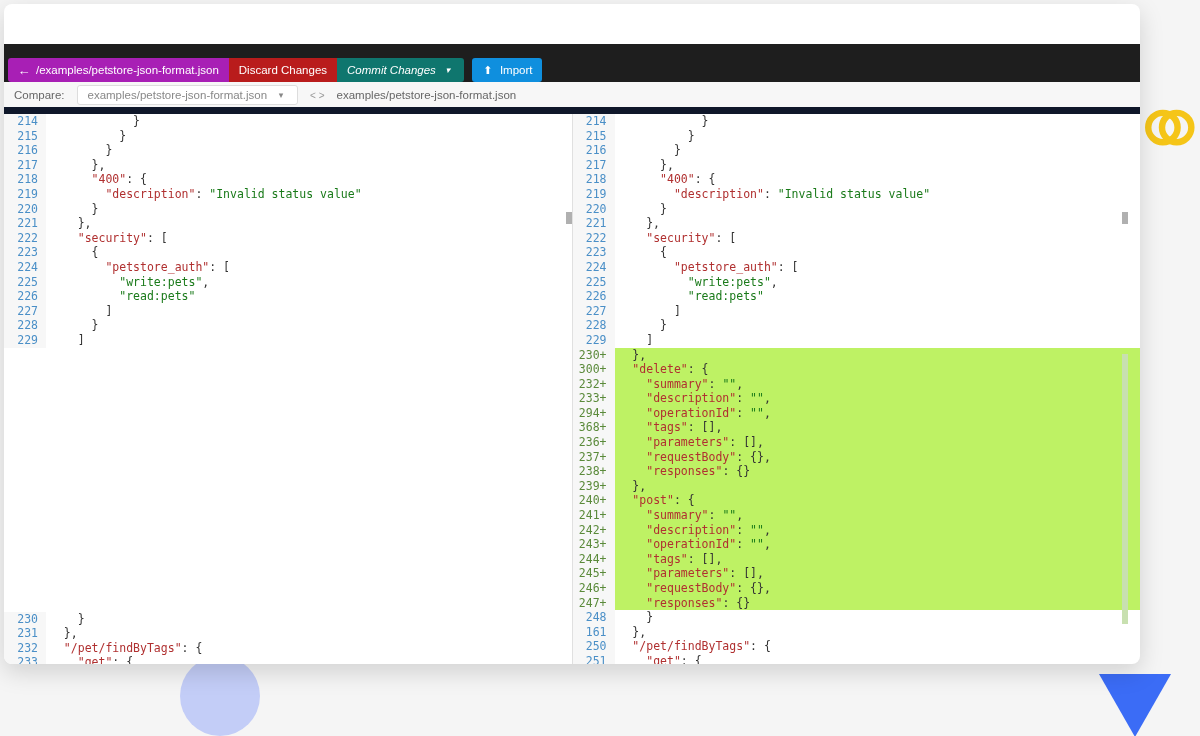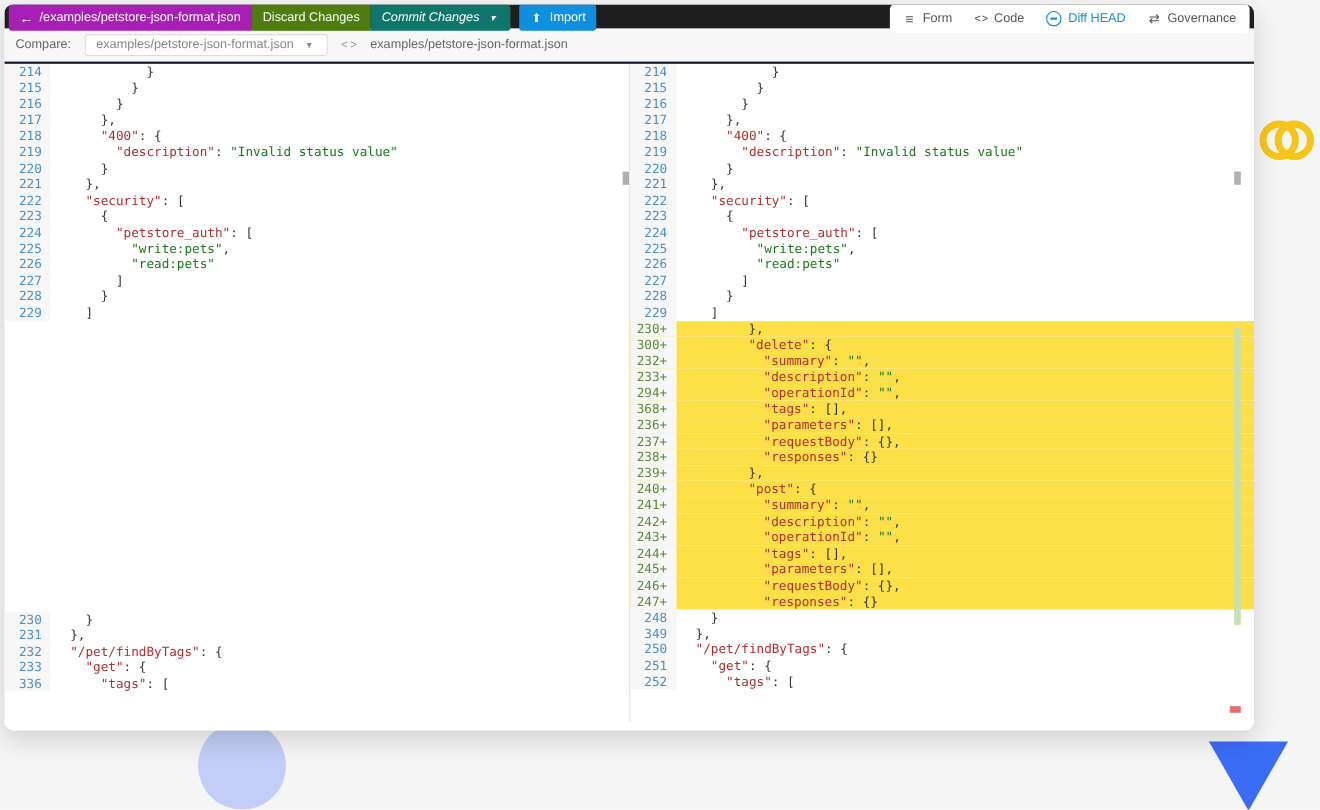--- a/index.html
+++ b/index.html
@@ -4,45 +4,45 @@
 <style>
 * { margin: 0; padding: 0; box-sizing: border-box; }
 body { font-family: -apple-system, BlinkMacSystemFont, "Segoe UI", sans-serif; background: #f5f5f5; width: 1200px; height: 736px; position: relative; overflow: hidden; }
 
 .bg-decoration-1 { position: absolute; right: 5px; top: 100px; width: 55px; height: 55px; z-index: 0; }
 .bg-decoration-2 { position: absolute; left: 180px; bottom: 0; width: 80px; height: 80px; background: #c3cdf7; border-radius: 50%; z-index: 0; }
 .bg-decoration-3 { position: absolute; right: 20px; bottom: -10px; width: 90px; height: 90px; z-index: 0; }
 
 .app-window { position: relative; margin: 4px; width: 1136px; height: 660px; background: #fff; border-radius: 8px; box-shadow: 0 8px 24px rgba(0,0,0,0.15); overflow: hidden; z-index: 1; }
 
-.toolbar { display: flex; align-items: flex-start; height: 22px; background: #1e1e1e; padding: 0 4px; gap: 0; }
+.toolbar { display: flex; align-items: flex-end; height: 38px; background: #1e1e1e; padding: 0 4px; gap: 0; margin-top: 40px; }
 .toolbar-left { display: flex; align-items: center; gap: 0; }
 .toolbar-right { display: flex; align-items: center; gap: 0; margin-left: auto; background: #fff; border-radius: 4px; padding: 2px; }
 
 .btn { display: inline-flex; align-items: center; gap: 6px; padding: 4px 10px; font-size: 11.5px; color: #fff; border: none; cursor: pointer; height: 24px; }
 .btn-purple { background: #a81fb5; border-radius: 3px; }
 .btn-purple.path { border-radius: 3px 0 0 3px; }
-.btn-purple-light { background: #4d7c0f; }
+.btn-purple-light { background: #b91c1c; }
 .btn-purple-commit { background: #0f766e; border-radius: 0 3px 3px 0; font-style: italic; }
 .btn-blue { background: #0f8fde; border-radius: 3px; margin-left: 8px; }
 
 .view-btn { display: inline-flex; align-items: center; gap: 6px; padding: 4px 10px; font-size: 11.5px; color: #555; background: transparent; border: none; cursor: pointer; height: 22px; }
 .view-btn.active { color: #0f8fde; }
 
-.compare-bar { display: flex; align-items: center; height: 32px; background: #f7f7f7; border-bottom: 2px solid #0f172a; padding: 0 10px; gap: 12px; font-size: 11.5px; color: #666; }
+.compare-bar { display: flex; align-items: center; height: 32px; background: #f7f7f7; border-bottom: 7px solid #0f172a; padding: 0 10px; gap: 12px; font-size: 11.5px; color: #666; }
 .compare-dropdown { display: inline-flex; align-items: center; gap: 8px; padding: 3px 10px; background: #fff; border: 1px solid #ddd; border-radius: 3px; color: #888; }
 
 .diff-container { display: flex; height: calc(100% - 62px); font-family: "SF Mono", Monaco, Consolas, monospace; font-size: 11.5px; overflow: hidden; }
 .pane { flex: 1; overflow: hidden; position: relative; }
 .pane-left { border-right: 1px solid #e0e0e0; }
 
 .gutter { display: inline-block; width: 42px; text-align: right; padding-right: 8px; color: #4a8fc7; background: #f7f7f7; user-select: none; }
 .gutter.added { color: #5a8a3a; }
 .line { display: flex; height: 14.6px; line-height: 14.6px; white-space: pre; }
-.line.added { background: #fde047; gap: 48px; }
+.line.added { background: #bef264; }
 .code { padding-left: 4px; flex: 1; }
 
 .tok-key { color: #b03030; }
 .tok-str { color: #1a7a1a; }
 .tok-punc { color: #333; }
 
 .icon { width: 12px; height: 12px; display: inline-flex; align-items: center; justify-content: center; }
 .arrow-left::before { content: "←"; font-size: 13px; }
 .caret-down::before { content: "▾"; font-size: 9px; }
 .upload-icon::before { content: "⬆"; font-size: 11px; }
@@ -83,38 +83,20 @@
         <span>/examples/petstore-json-format.json</span>
       </button>
       <button class="btn btn-purple-light">Discard Changes</button>
       <button class="btn btn-purple-commit">
         <span>Commit Changes</span>
         <span class="icon caret-down"></span>
       </button>
       <button class="btn btn-blue">
         <span class="icon upload-icon"></span>
         <span>Import</span>
-      </button>
-    </div>
-    <div class="toolbar-right">
-      <button class="view-btn">
-        <span class="icon form-icon"></span>
-        <span>Form</span>
-      </button>
-      <button class="view-btn">
-        <span class="icon code-icon"></span>
-        <span>Code</span>
-      </button>
-      <button class="view-btn active">
-        <span class="diff-icon"></span>
-        <span>Diff HEAD</span>
-      </button>
-      <button class="view-btn">
-        <span class="icon gov-icon"></span>
-        <span>Governance</span>
       </button>
     </div>
   </div>
 
   <div class="compare-bar">
     <span>Compare:</span>
     <div class="compare-dropdown">
       <span>examples/petstore-json-format.json</span>
       <span class="icon caret-down"></span>
     </div>
@@ -186,21 +168,21 @@
           <div class="line added"><span class="gutter added">241+</span><span class="code"><span class="tok-punc">    </span><span class="tok-key">"summary"</span><span class="tok-punc">: </span><span class="tok-str">""</span><span class="tok-punc">,</span></span></div>
           <div class="line added"><span class="gutter added">242+</span><span class="code"><span class="tok-punc">    </span><span class="tok-key">"description"</span><span class="tok-punc">: </span><span class="tok-str">""</span><span class="tok-punc">,</span></span></div>
           <div class="line added"><span class="gutter added">243+</span><span class="code"><span class="tok-punc">    </span><span class="tok-key">"operationId"</span><span class="tok-punc">: </span><span class="tok-str">""</span><span class="tok-punc">,</span></span></div>
           <div class="line added"><span class="gutter added">244+</span><span class="code"><span class="tok-punc">    </span><span class="tok-key">"tags"</span><span class="tok-punc">: [],</span></span></div>
           <div class="line added"><span class="gutter added">245+</span><span class="code"><span class="tok-punc">    </span><span class="tok-key">"parameters"</span><span class="tok-punc">: [],</span></span></div>
           <div class="line added"><span class="gutter added">246+</span><span class="code"><span class="tok-punc">    </span><span class="tok-key">"requestBody"</span><span class="tok-punc">: {},</span></span></div>
           <div class="line added"><span class="gutter added">247+</span><span class="code"><span class="tok-punc">    </span><span class="tok-key">"responses"</span><span class="tok-punc">: {}</span></span></div>
         </div>
       <div id="right-bottom">
           <div class="line"><span class="gutter">248</span><span class="code"><span class="tok-punc">    }</span></span></div>
-          <div class="line"><span class="gutter">349</span><span class="code"><span class="tok-punc">  },</span></span></div>
+          <div class="line"><span class="gutter">161</span><span class="code"><span class="tok-punc">  },</span></span></div>
           <div class="line"><span class="gutter">250</span><span class="code"><span class="tok-punc">  </span><span class="tok-key">"/pet/findByTags"</span><span class="tok-punc">: {</span></span></div>
           <div class="line"><span class="gutter">251</span><span class="code"><span class="tok-punc">    </span><span class="tok-key">"get"</span><span class="tok-punc">: {</span></span></div>
           <div class="line"><span class="gutter">252</span><span class="code"><span class="tok-punc">      </span><span class="tok-key">"tags"</span><span class="tok-punc">: [</span></span></div>
         </div>
       <div class="side-indicator-r"></div>
       <div class="side-add-marker"></div>
       <div class="side-red-marker"></div>
     </div>
   </div>
 

